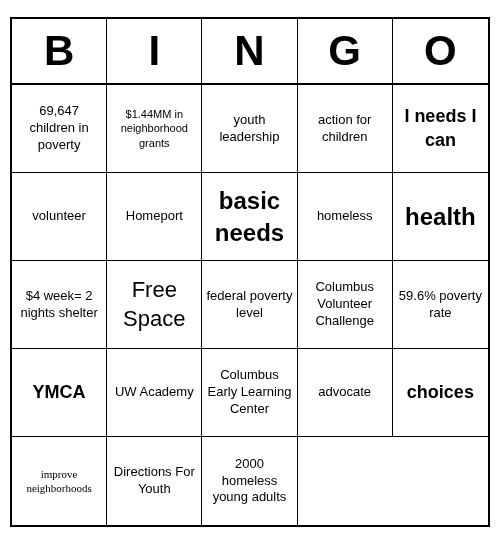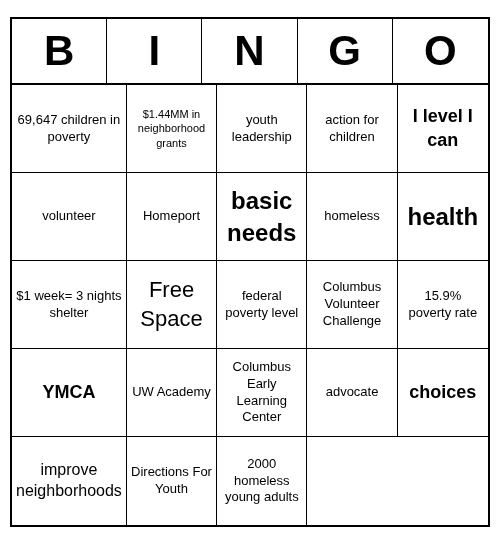--- a/index.html
+++ b/index.html
@@ -76,33 +76,33 @@
       <div class="bingo-header-cell">I</div>
       <div class="bingo-header-cell">N</div>
       <div class="bingo-header-cell">G</div>
       <div class="bingo-header-cell">O</div>
     </div>
   <div class="bingo-grid">
   <div class="bingo-cell">69,647 children in poverty</div>
       <div class="bingo-cell" style="font-size: 11px;">$1.44MM in neighborhood grants</div>
       <div class="bingo-cell">youth leadership</div>
       <div class="bingo-cell">action for children</div>
-      <div class="bingo-cell large-text">I level I can</div>
+      <div class="bingo-cell large-text">I needs I can</div>
       <div class="bingo-cell">volunteer</div>
       <div class="bingo-cell">Homeport</div>
       <div class="bingo-cell xlarge-text">basic needs</div>
       <div class="bingo-cell">homeless</div>
       <div class="bingo-cell xlarge-text">health</div>
-      <div class="bingo-cell">$1 week= 3 nights shelter</div>
+      <div class="bingo-cell">$4 week= 2 nights shelter</div>
       <div class="bingo-cell free-space">Free Space</div>
       <div class="bingo-cell">federal poverty level</div>
       <div class="bingo-cell">Columbus Volunteer Challenge</div>
-      <div class="bingo-cell">15.9% poverty rate</div>
+      <div class="bingo-cell">59.6% poverty rate</div>
       <div class="bingo-cell large-text">YMCA</div>
       <div class="bingo-cell">UW Academy</div>
       <div class="bingo-cell">Columbus Early Learning Center</div>
       <div class="bingo-cell">advocate</div>
       <div class="bingo-cell large-text">choices</div>
-      <div class="bingo-cell" style="font-size: 16px;">improve neighborhoods</div>
+      <div class="bingo-cell" style="font-size: 11px; font-family: Liberation Serif, serif;">improve neighborhoods</div>
       <div class="bingo-cell">Directions For Youth</div>
       <div class="bingo-cell">2000 homeless young adults</div>
     </div>
 </div>
 
 </body></html>

